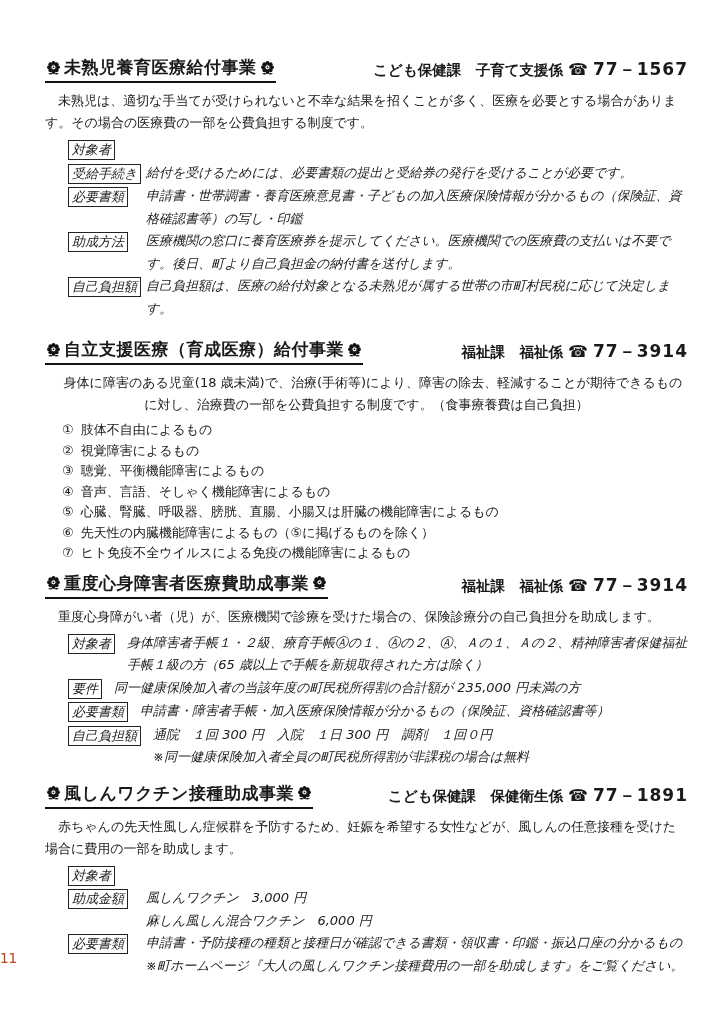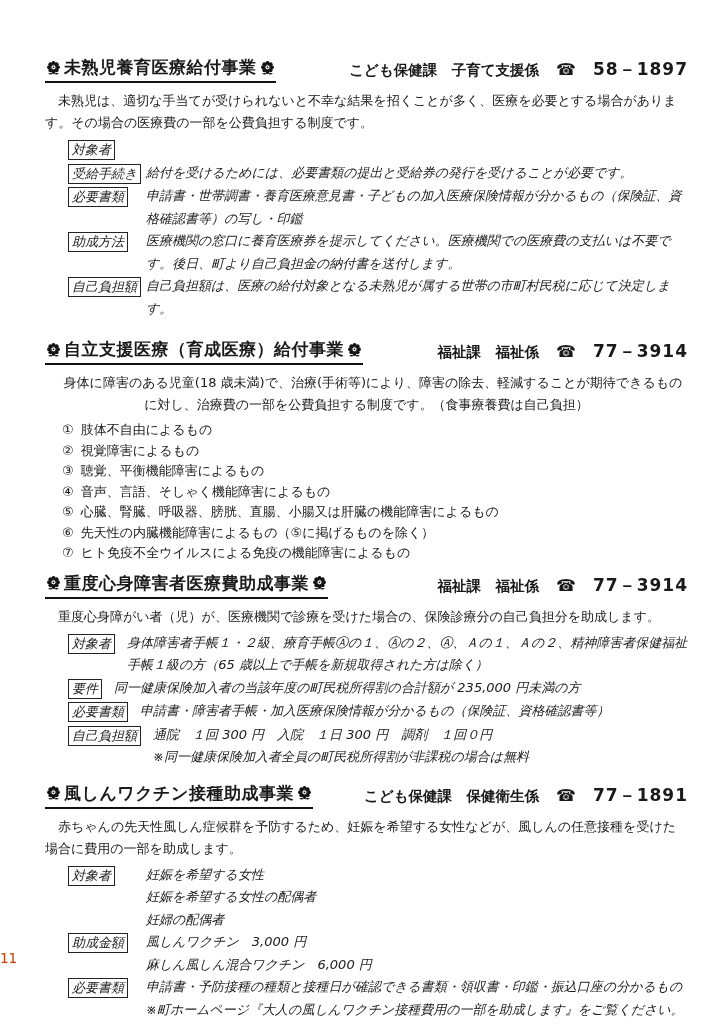--- a/index.html
+++ b/index.html
@@ -12,21 +12,21 @@
   .sec{margin-bottom:18px;}
   .sec.tight{margin-bottom:8px;text-align:center;}
   .sec.mid{margin-bottom:13px;}
   .sec-head{display:flex;justify-content:space-between;align-items:flex-end;margin-bottom:5px;}
   .sec-title{
     display:inline-flex;align-items:center;gap:2px;
     border-bottom:2px solid #111;padding-bottom:2px;
     font-size:17px;font-weight:bold;letter-spacing:.5px;white-space:nowrap;
   }
   .flower{flex:0 0 auto;margin:0 1px;}
-  .sec-contact{display:flex;align-items:baseline;gap:17px;font-size:14.5px;font-weight:bold;white-space:nowrap;padding-bottom:2px;}
+  .sec-contact{display:flex;align-items:baseline;gap:5px;font-size:14.5px;font-weight:bold;white-space:nowrap;padding-bottom:2px;}
   .tel-icon{font-size:16px;line-height:1;}
   .tel-num{font-size:17px;letter-spacing:1px;}
   .intro{margin:7px 0 4px;font-size:13px;line-height:22px;text-indent:13px;}
   .rows{margin-left:23px;font-style:italic;}
   .row{display:flex;align-items:flex-start;font-size:13px;line-height:22.5px;}
   .lblcol{flex:0 0 78px;}
   .row.nat .lblcol{flex:0 0 auto;margin-right:12px;}
   .lbl{display:inline-block;border:1px solid #222;padding:0 3px;line-height:18px;margin-top:2px;white-space:nowrap;}
   .txt{flex:1;}
   .sub{margin:3px 0 1px 15px;font-size:13px;line-height:21px;}
@@ -74,21 +74,21 @@
             <circle cx="10" cy="10" r="3.6" fill="#fff" stroke="#111" stroke-width="1.4"></circle>
             <circle cx="10" cy="10" r="1.2" fill="#111"></circle>
             <path d="M10 16 L10 19" stroke="#111" stroke-width="1.4"></path>
             <path d="M10 19 Q5 21 2.5 18.6 Q6 17 10 19 Z" fill="#111"></path>
             <path d="M10 19 Q15 21 17.5 18.6 Q14 17 10 19 Z" fill="#111"></path>
           </svg>
       </div>
       <div class="sec-contact">
         <span>こども保健課　子育て支援係</span>
         <span class="tel-icon">☎</span>
-        <span class="tel-num">58－1897</span>
+        <span class="tel-num">77－1567</span>
       </div>
     </div>
     <p class="intro">未熟児は、適切な手当てが受けられないと不幸な結果を招くことが多く、医療を必要とする場合があります。その場合の医療費の一部を公費負担する制度です。</p>
     <div class="rows">
       <div class="row">
         <span class="lblcol"><span class="lbl">対象者</span></span>
       </div>
       <div class="row">
         <span class="lblcol"><span class="lbl">受給手続き</span></span>
         <div class="txt">
@@ -311,25 +311,20 @@
       <div class="sec-contact">
         <span>こども保健課　保健衛生係</span>
         <span class="tel-icon">☎</span>
         <span class="tel-num">77－1891</span>
       </div>
     </div>
     <p class="intro">赤ちゃんの先天性風しん症候群を予防するため、妊娠を希望する女性などが、風しんの任意接種を受けた場合に費用の一部を助成します。</p>
     <div class="rows">
       <div class="row">
         <span class="lblcol"><span class="lbl">対象者</span></span>
-        <div class="txt">
-          <div>妊娠を希望する女性</div>
-          <div>妊娠を希望する女性の配偶者</div>
-          <div>妊婦の配偶者</div>
-        </div>
       </div>
       <div class="row">
         <span class="lblcol"><span class="lbl">助成金額</span></span>
         <div class="txt">
           <div>風しんワクチン　3,000 円</div>
           <div>麻しん風しん混合ワクチン　6,000 円</div>
         </div>
       </div>
       <div class="row">
         <span class="lblcol"><span class="lbl">必要書類</span></span>

